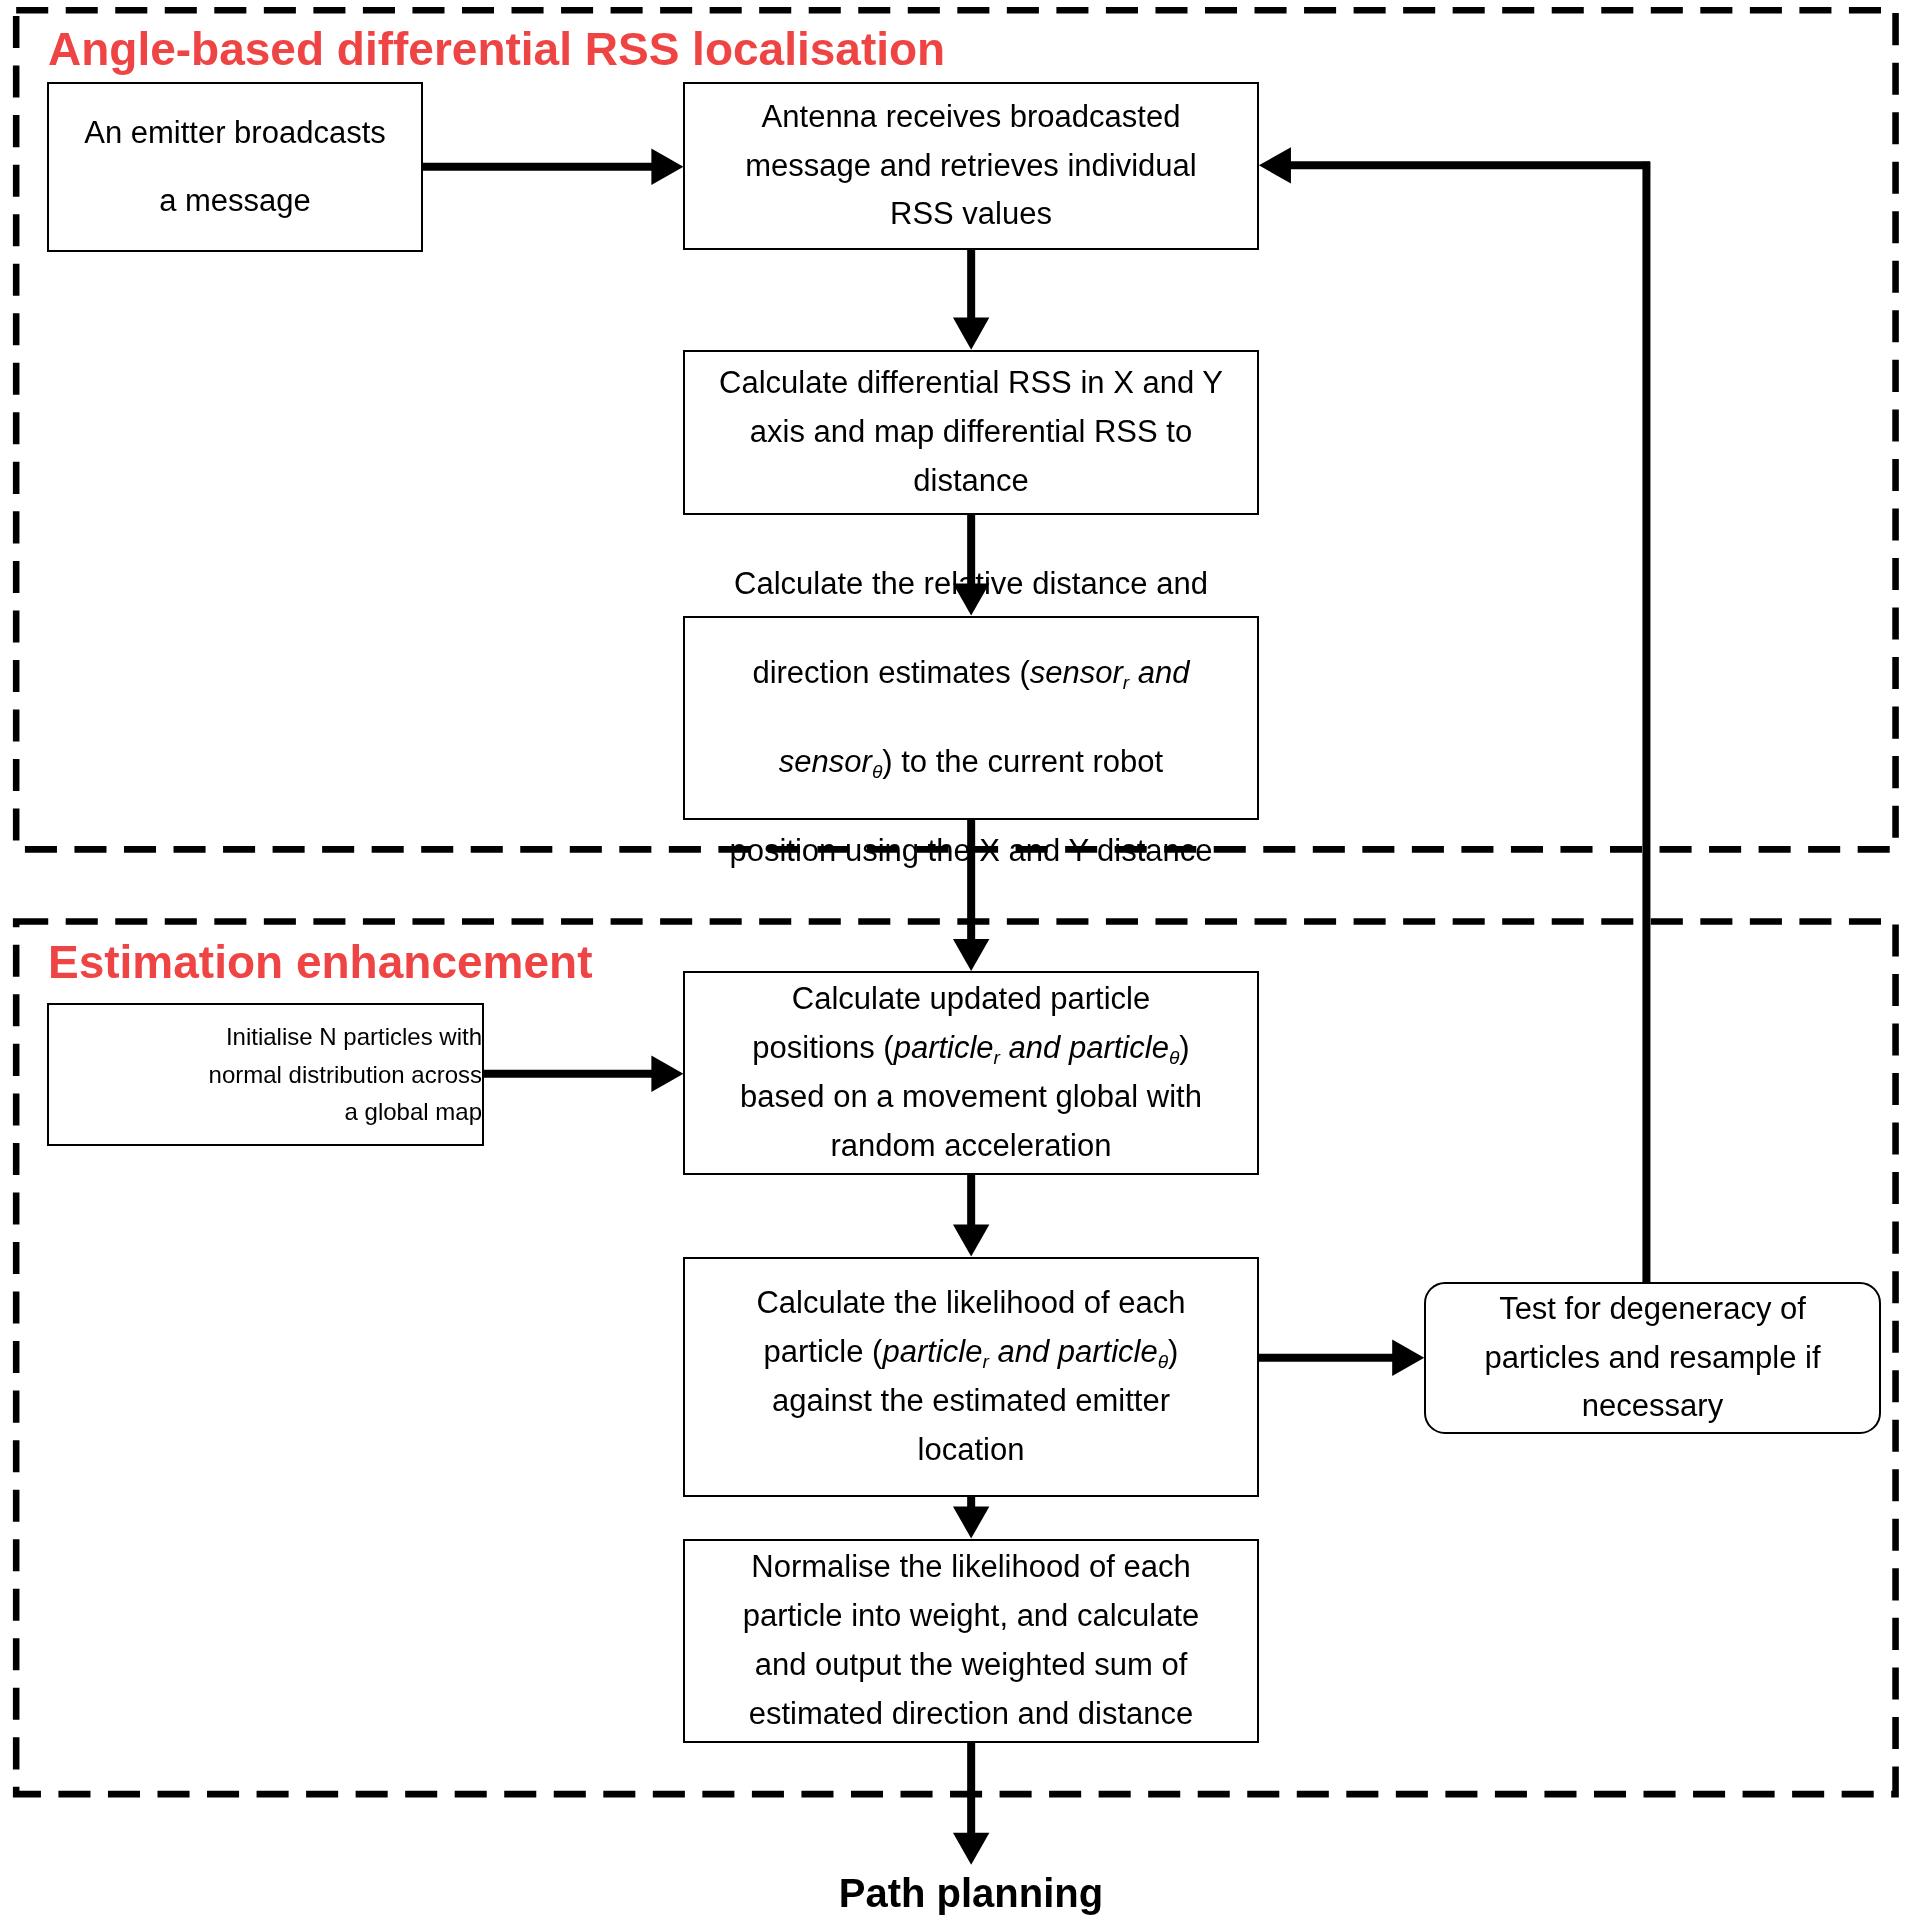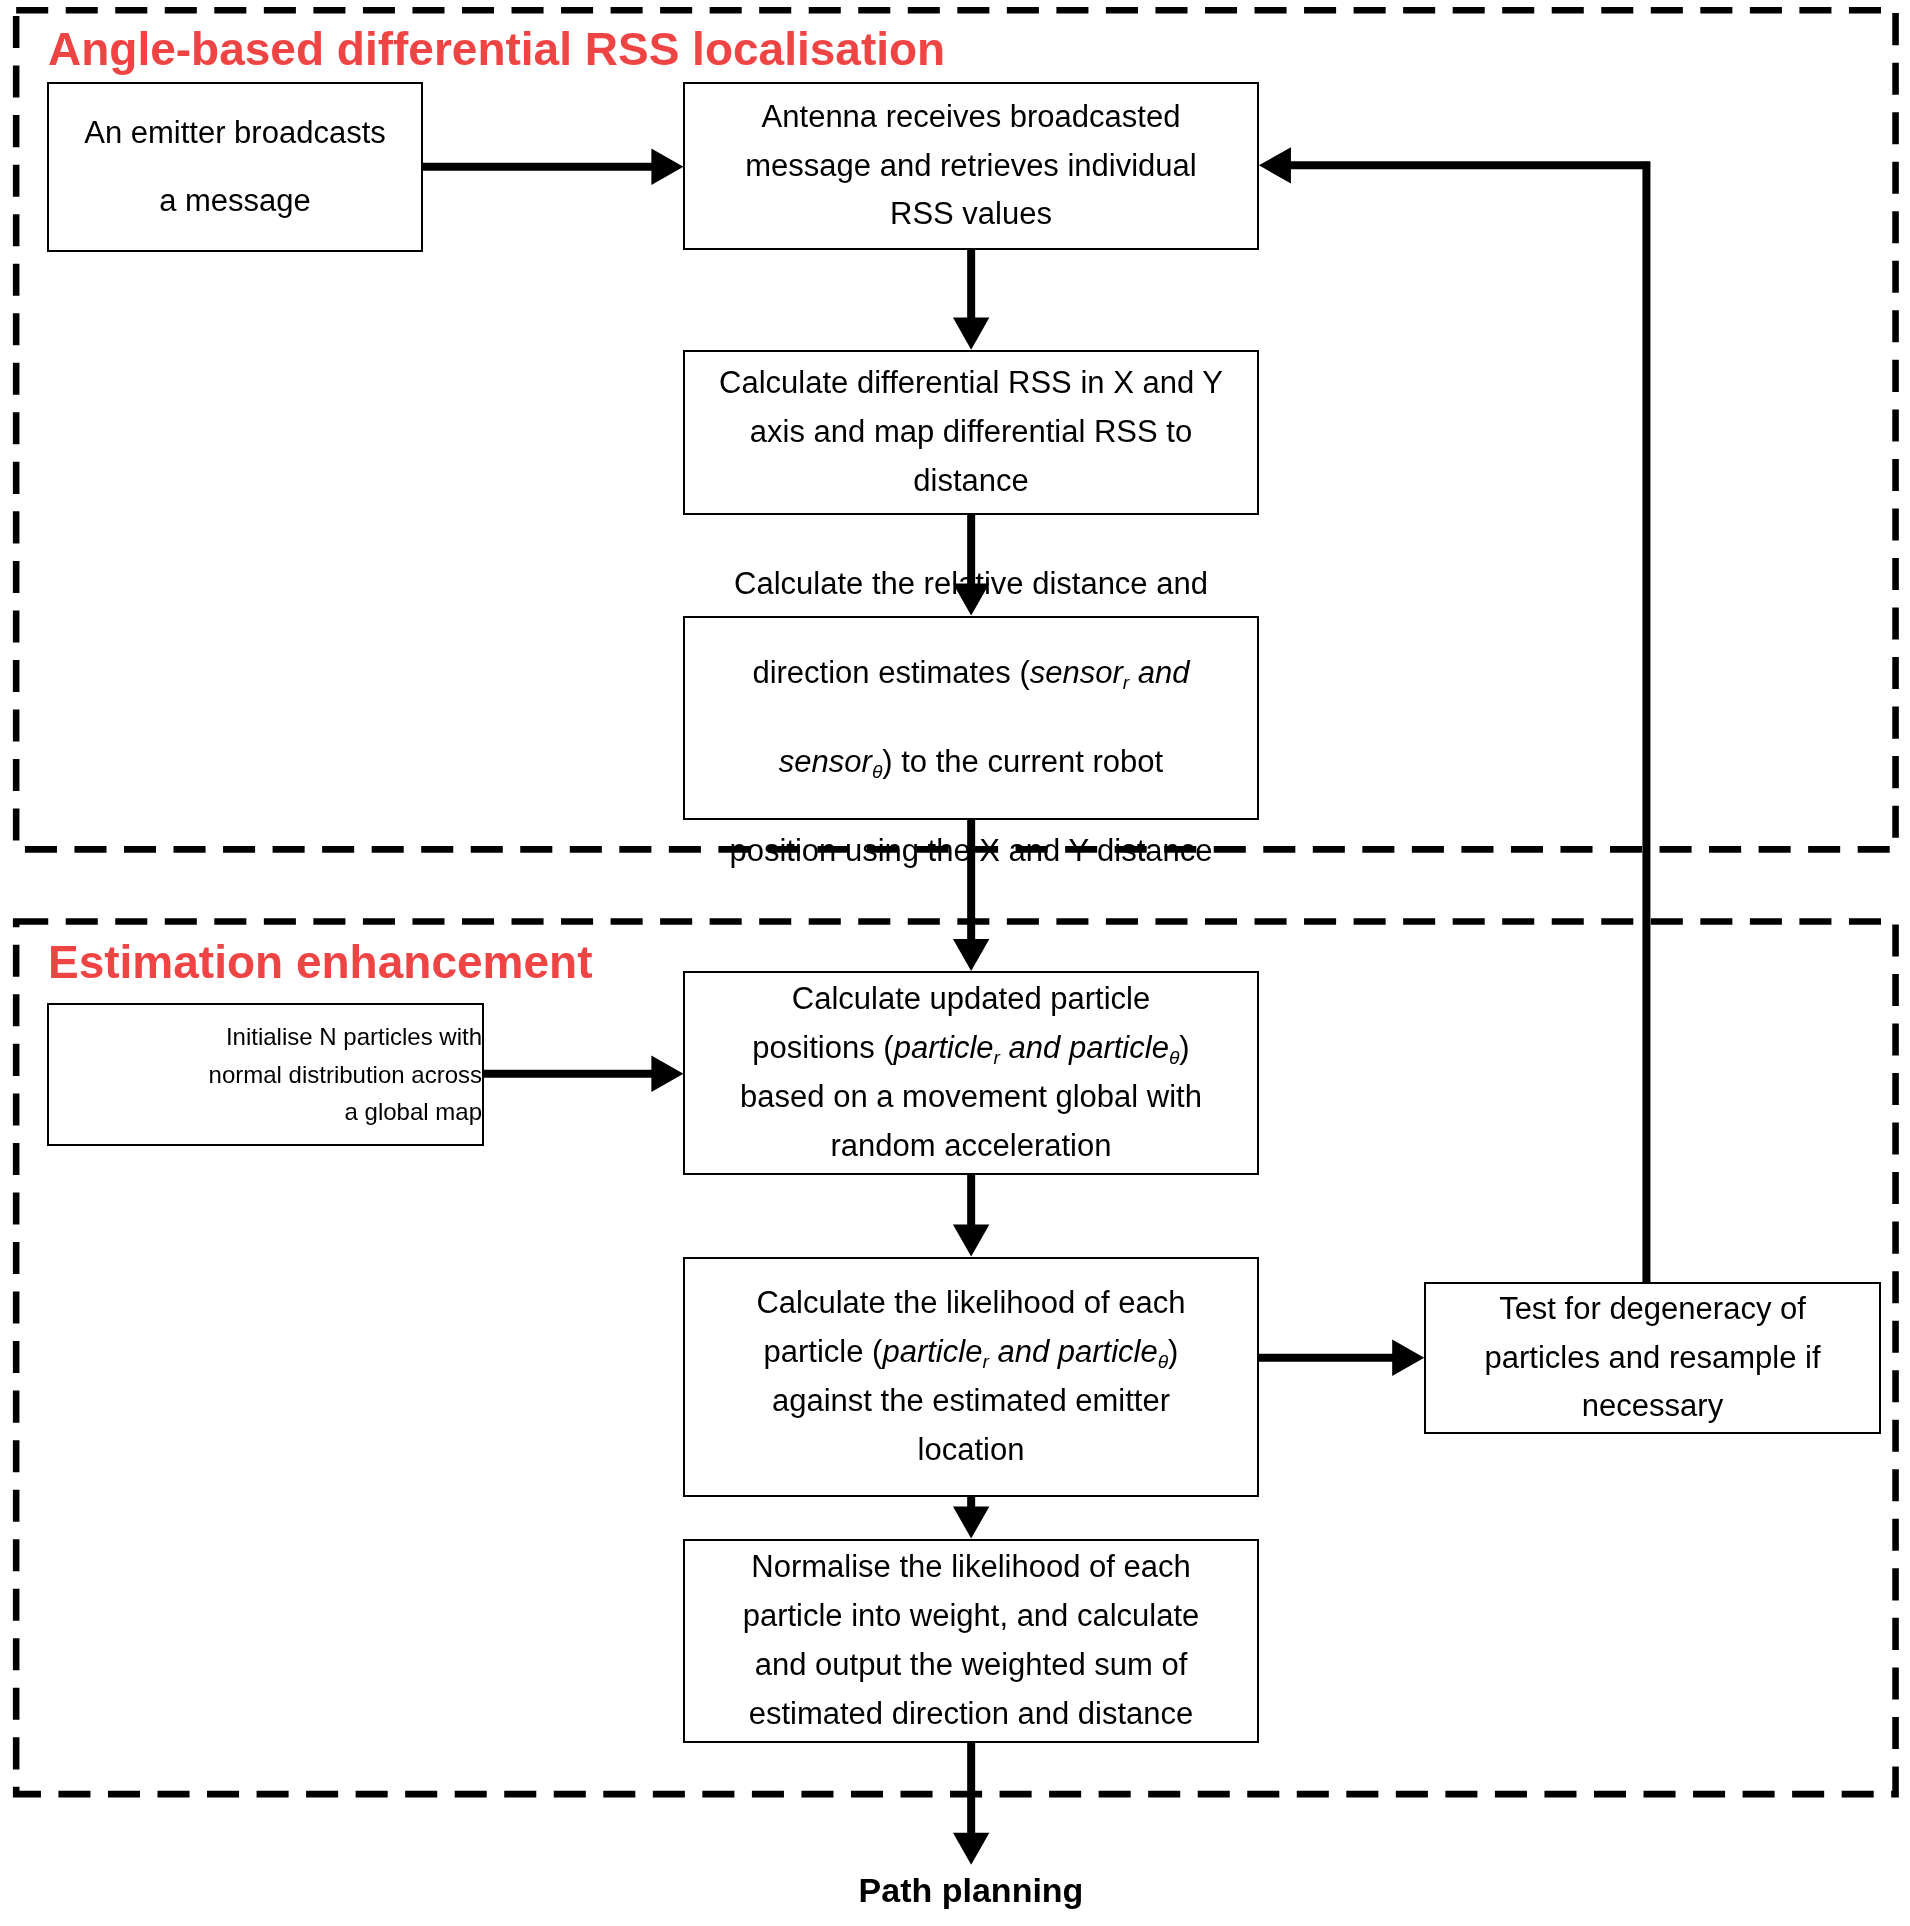--- a/index.html
+++ b/index.html
@@ -24,21 +24,21 @@
     justify-content:center;align-items:center;
     text-align:center;
     font-size:31px;line-height:1.58;color:#000;
     box-sizing:border-box;
   }
   .tline{white-space:nowrap;}
   .seg-i{font-style:italic;}
   .seg-sub{font-style:italic;font-size:0.62em;vertical-align:-0.3em;}
   .footer-label{
     position:absolute;
-    font-size:34px;font-weight:bold;color:#000;
+    font-size:40px;font-weight:bold;color:#000;
     white-space:nowrap;transform:translateX(-50%);
   }
 </style>
 </head>
 <body>
 
 <div id="canvas">
 
   <svg id="overlay" width="1911" height="1926" viewBox="0 0 2623 2644">
 
@@ -138,21 +138,21 @@
       <div class="tline">random acceleration</div>
     </div>
 
   <div class="box" style="left:683px;top:1257px;width:576px;height:240px;">
       <div class="tline">Calculate the likelihood of each</div>
       <div class="tline">particle (<span class="seg-i">particle</span><span class="seg-sub">r</span><span class="seg-i"> and </span><span class="seg-i">particle</span><span class="seg-sub">θ</span>)</div>
       <div class="tline">against the estimated emitter</div>
       <div class="tline">location</div>
     </div>
 
-  <div class="box" style="left:1424px;top:1282px;width:457px;height:152px;">
+  <div class="box" style="left:1424px;top:1282px;width:457px;height:152px;border-radius:21px;">
       <div class="tline">Test for degeneracy of</div>
       <div class="tline">particles and resample if</div>
       <div class="tline">necessary</div>
     </div>
 
   <div class="box" style="left:683px;top:1539px;width:576px;height:204px;">
       <div class="tline">Normalise the likelihood of each</div>
       <div class="tline">particle into weight, and calculate</div>
       <div class="tline">and output the weighted sum of</div>
       <div class="tline">estimated direction and distance</div>

